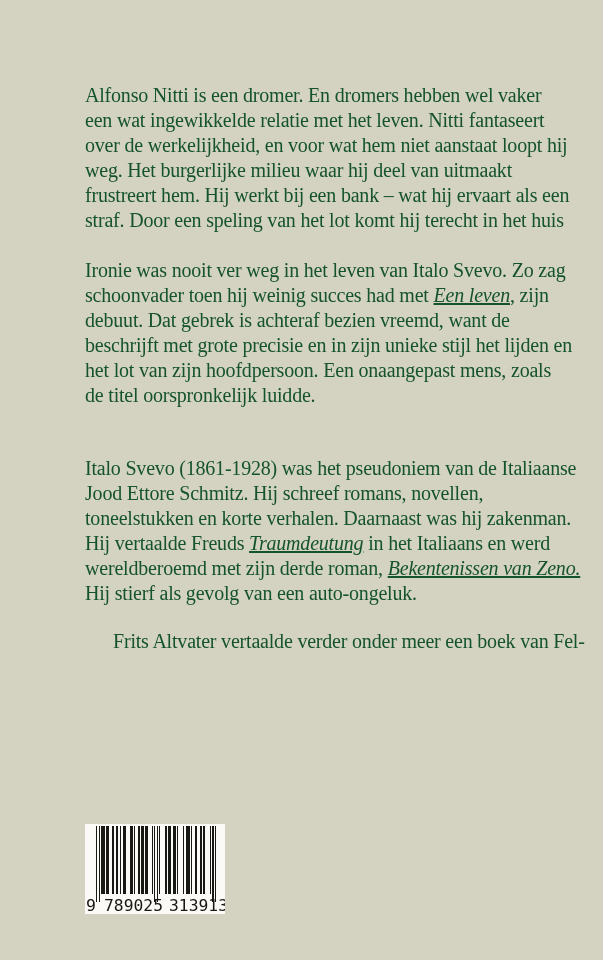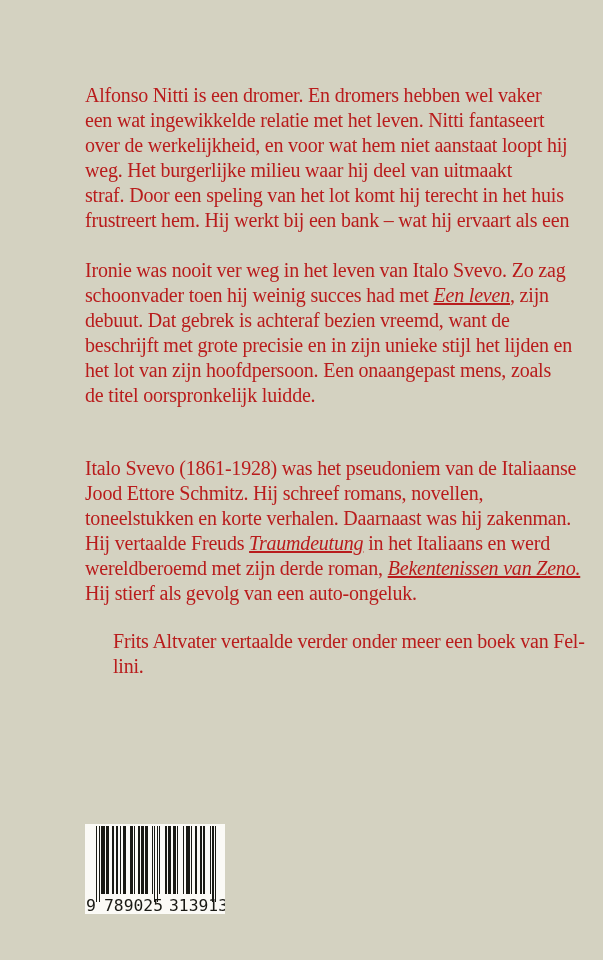--- a/index.html
+++ b/index.html
@@ -39,48 +39,47 @@
     left:85px;top:824px;
     width:140px;height:90px;
     background:#fbfaf6;
   }
   .barcode-box svg{display:block;width:140px;height:90px;}
 </style>
 </head>
 <body>
 
 <div class="cover">
-  <main class="blurb" style="color: #b91c1c;">
+  <main class="blurb" style="color: #14532d;">
       <div class="para">
         <div class="line"><span>Alfonso Nitti is een dromer. En dromers hebben wel vaker</span></div>
         <div class="line"><span>een wat ingewikkelde relatie met het leven. Nitti fantaseert</span></div>
         <div class="line"><span>over de werkelijkheid, en voor wat hem niet aanstaat loopt hij</span></div>
         <div class="line"><span>weg. Het burgerlijke milieu waar hij deel van uitmaakt</span></div>
+        <div class="line"><span>frustreert hem. Hij werkt bij een bank – wat hij ervaart als een</span></div>
         <div class="line"><span>straf. Door een speling van het lot komt hij terecht in het huis</span></div>
-        <div class="line"><span>frustreert hem. Hij werkt bij een bank – wat hij ervaart als een</span></div>
       </div>
       <div class="para">
         <div class="line"><span>Ironie was nooit ver weg in het leven van Italo Svevo. Zo zag</span></div>
         <div class="line"><span>schoonvader toen hij weinig succes had met </span><span class="it">Een leven</span><span>, zijn</span></div>
         <div class="line"><span>debuut. Dat gebrek is achteraf bezien vreemd, want de</span></div>
         <div class="line"><span>beschrijft met grote precisie en in zijn unieke stijl het lijden en</span></div>
         <div class="line"><span>het lot van zijn hoofdpersoon. Een onaangepast mens, zoals</span></div>
         <div class="line"><span>de titel oorspronkelijk luidde.</span></div>
       </div>
       <div class="para">
         <div class="line"><span>Italo Svevo (1861-1928) was het pseudoniem van de Italiaanse</span></div>
         <div class="line"><span>Jood Ettore Schmitz. Hij schreef romans, novellen,</span></div>
         <div class="line"><span>toneelstukken en korte verhalen. Daarnaast was hij zakenman.</span></div>
         <div class="line"><span>Hij vertaalde Freuds </span><span class="it">Traumdeutung</span><span> in het Italiaans en werd</span></div>
         <div class="line"><span>wereldberoemd met zijn derde roman, </span><span class="it">Bekentenissen van Zeno.</span></div>
         <div class="line"><span>Hij stierf als gevolg van een auto-ongeluk.</span></div>
       </div>
       <div class="para">
         <div class="line"><span>Frits Altvater vertaalde verder onder meer een boek van Fel-</span></div>
-        <div class="line"><span>lini.</span></div>
       </div>
     </main>
   <div class="barcode-box">
     <svg viewBox="0 0 140 90" xmlns="http://www.w3.org/2000/svg">
         <rect x="0" y="0" width="140" height="90" fill="#fbfaf6"></rect>
         <rect x="11.00" y="2" width="1.33" height="76" fill="#191914" shape-rendering="crispEdges"></rect>
         <rect x="13.53" y="2" width="1.33" height="76" fill="#191914" shape-rendering="crispEdges"></rect>
         <rect x="16.05" y="2" width="1.33" height="68" fill="#191914" shape-rendering="crispEdges"></rect>
         <rect x="17.31" y="2" width="1.33" height="68" fill="#191914" shape-rendering="crispEdges"></rect>
         <rect x="18.58" y="2" width="1.33" height="68" fill="#191914" shape-rendering="crispEdges"></rect>

